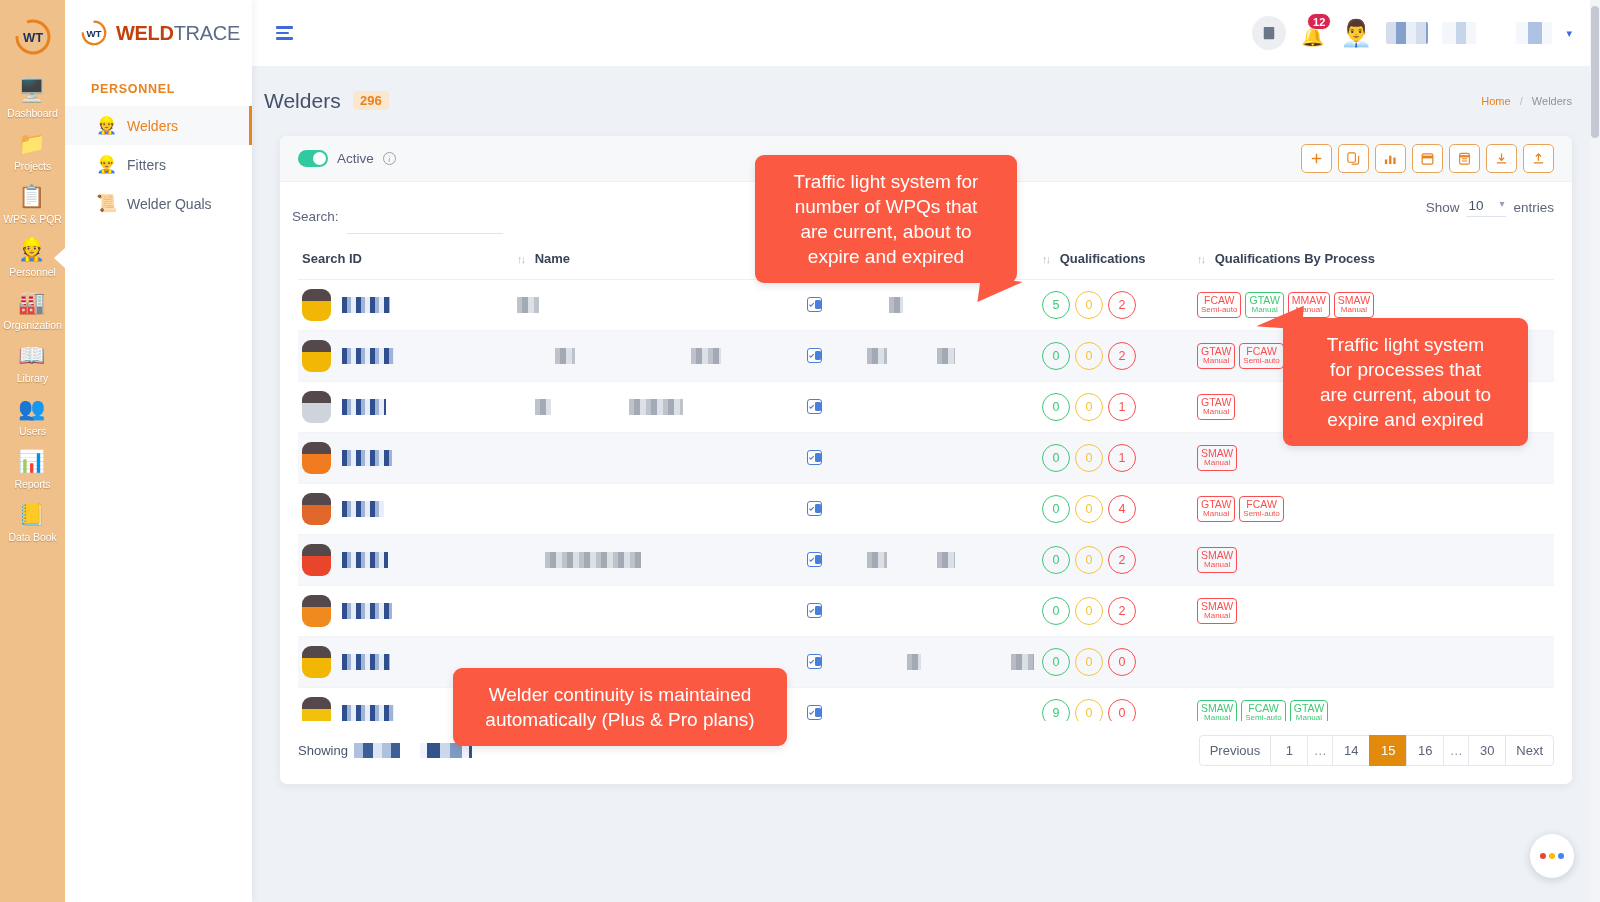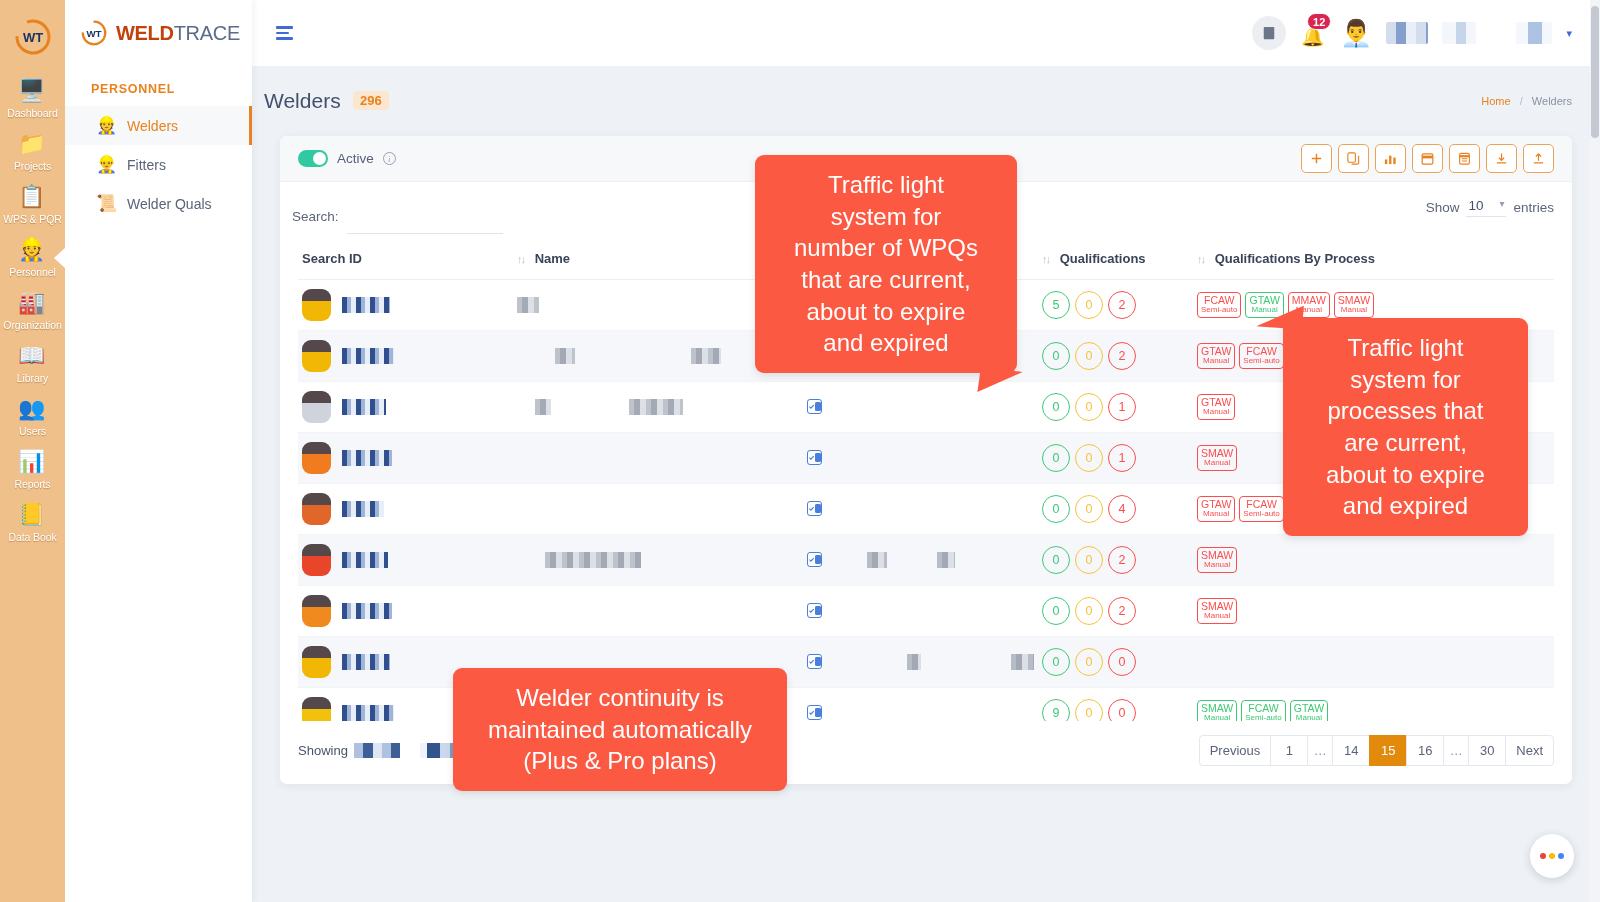--- a/index.html
+++ b/index.html
@@ -241,21 +241,21 @@
   }
   .pg:first-child { border-radius: 4px 0 0 4px; }
   .pg:last-child { border-radius: 0 4px 4px 0; }
   .pg.active { background: #e18a0c; border-color: #e18a0c; color: #fff; font-weight: 400; }
   .pg.gap { color: #8a93a6; padding: 0 5px; min-width: 26px; }
 
   
   .callout {
     position: absolute; background: #fb5942; color: #fff;
     border-radius: 9px; text-align: center; line-height: 1.32;
-    font-size: 24px; z-index: 30; padding: 14px 32px;
+    font-size: 19px; z-index: 30; padding: 14px 32px;
     box-shadow: 0 3px 8px rgba(0,0,0,.1);
   }
   .co-tail { position: absolute; width: 0; height: 0; }
 
   
   .fab {
     position: absolute; right: 26px; bottom: 24px;
     width: 44px; height: 44px; border-radius: 50%; background: #fff;
     box-shadow: 0 2px 9px rgba(40,55,90,.18);
     display: flex; align-items: center; justify-content: center; gap: 3px;

